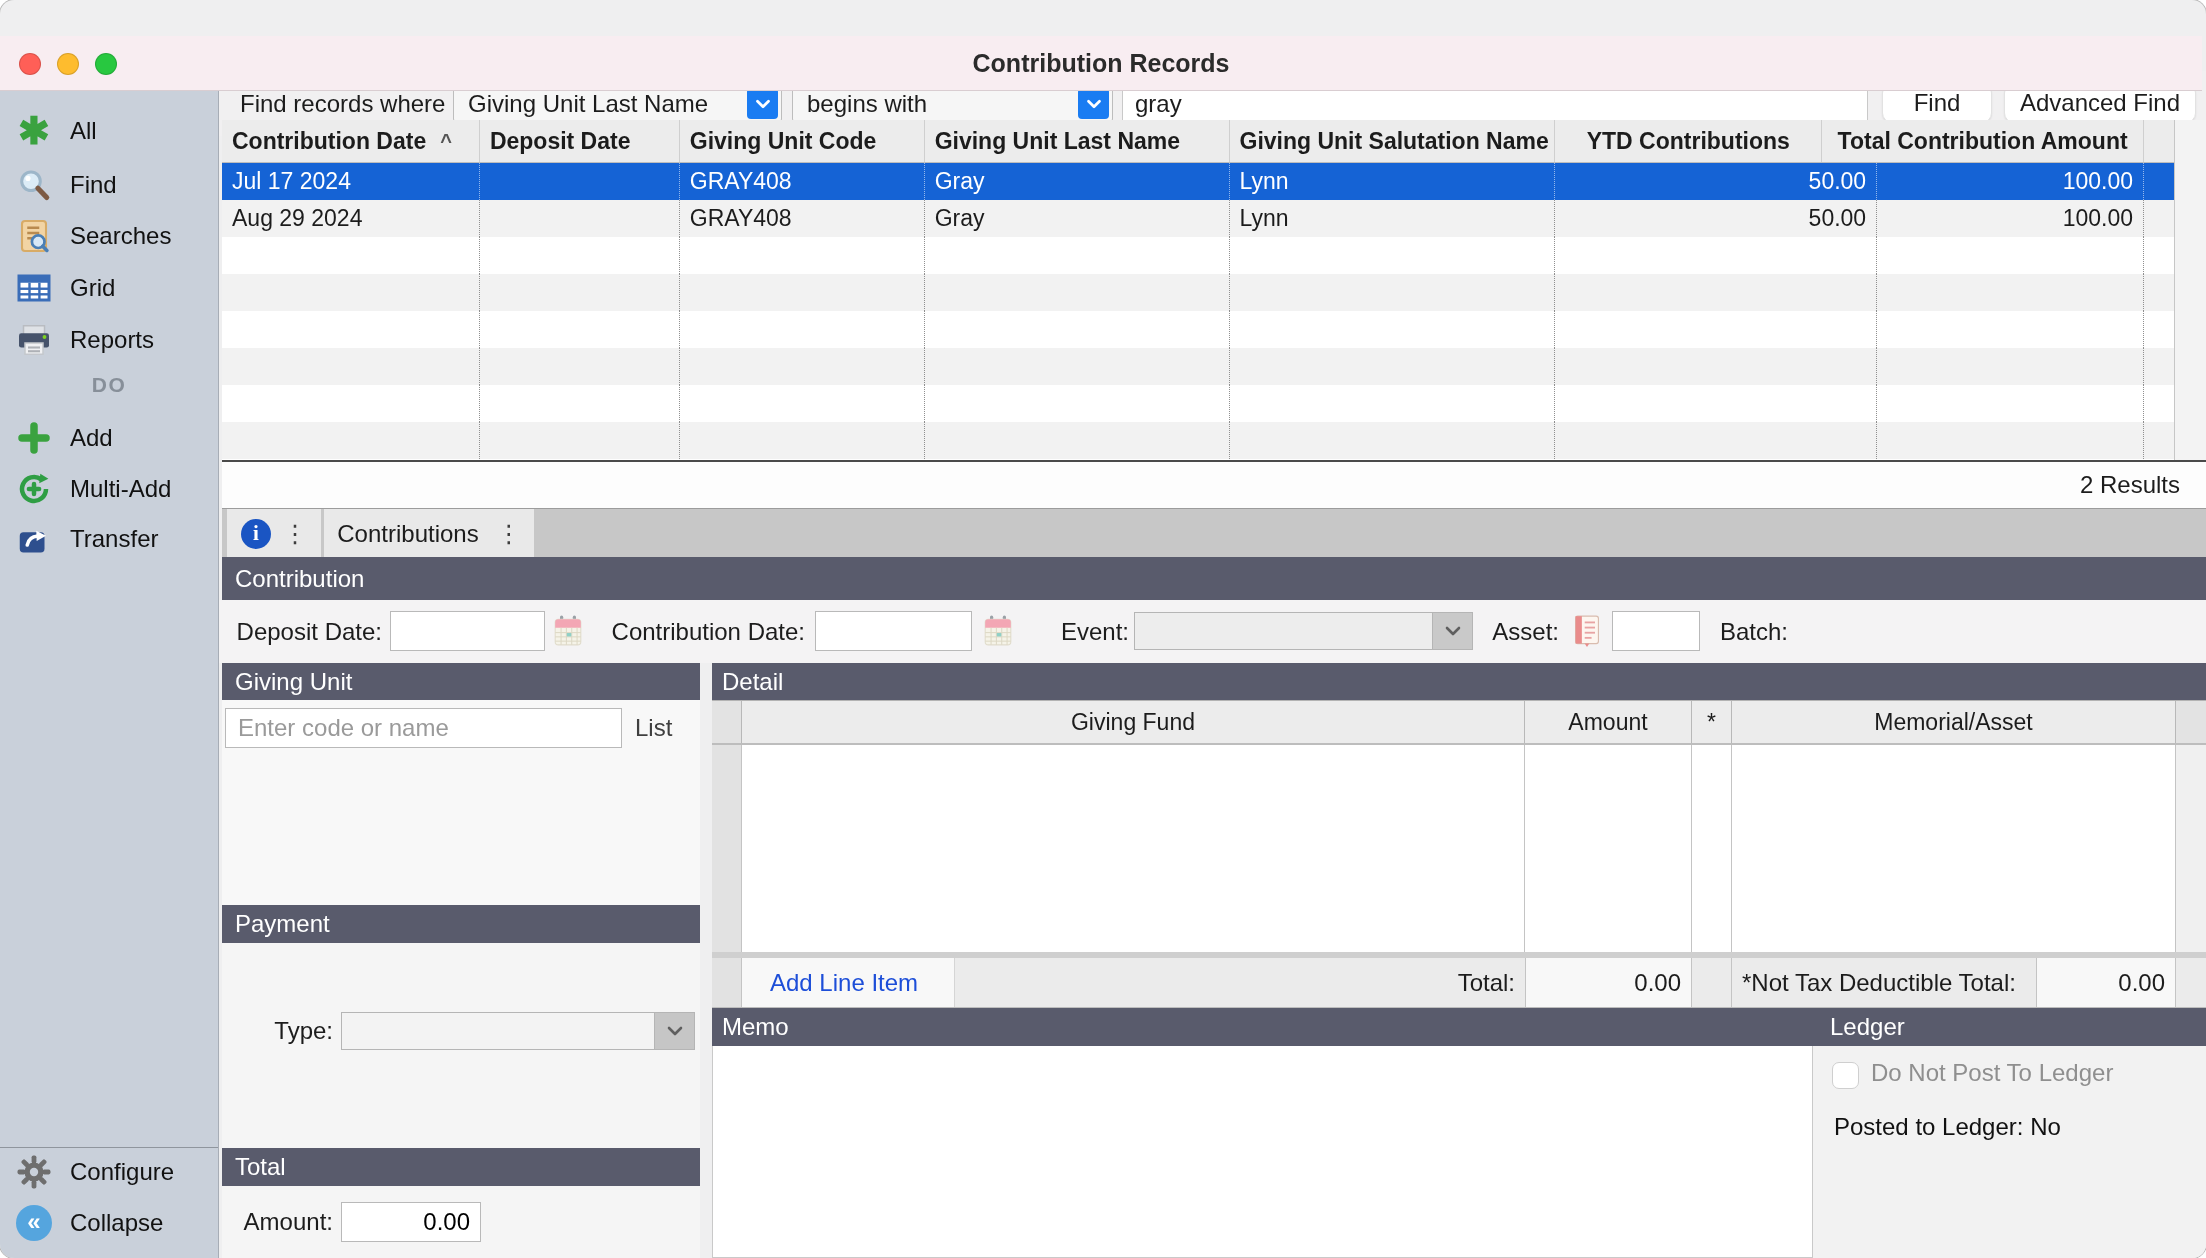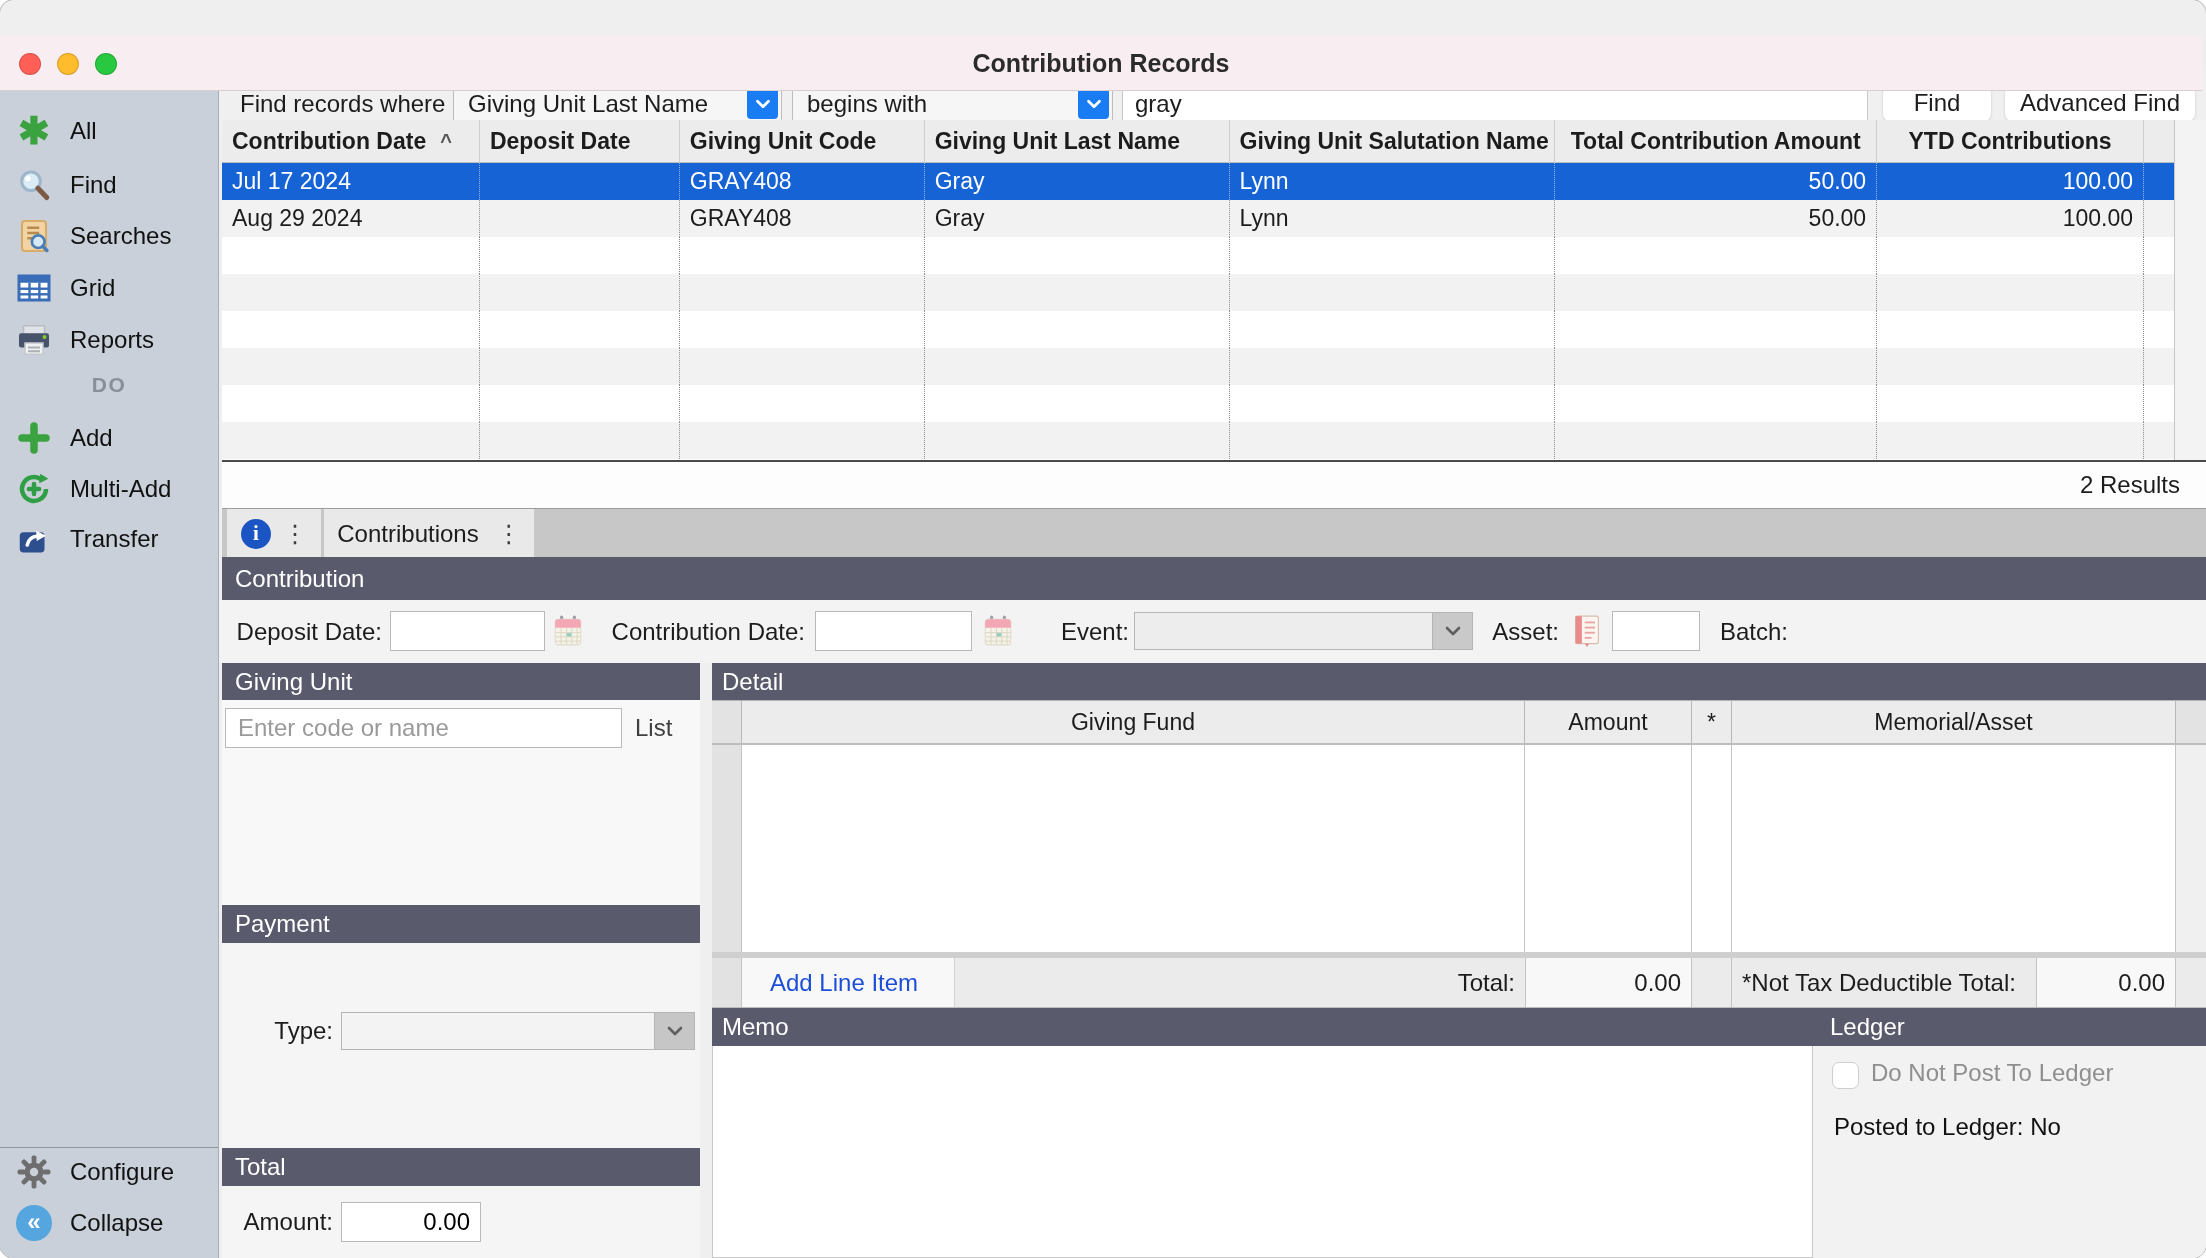--- a/index.html
+++ b/index.html
@@ -311,22 +311,22 @@
       <div class="tgrid">
         <div class="thead">
           <div class="th c1">
             <span>Contribution Date</span>
             <span class="sort-caret">^</span>
           </div>
           <div class="th c2">Deposit Date</div>
           <div class="th c3">Giving Unit Code</div>
           <div class="th c4">Giving Unit Last Name</div>
           <div class="th c5">Giving Unit Salutation Name</div>
+          <div class="th c7">YTD Contributions</div>
           <div class="th c6">Total Contribution Amount</div>
-          <div class="th c7">YTD Contributions</div>
           <div class="th c8"></div>
         </div>
         <div class="trow sel">
           <div class="td c1">Jul 17 2024</div>
           <div class="td c2"></div>
           <div class="td c3">GRAY408</div>
           <div class="td c4">Gray</div>
           <div class="td c5">Lynn</div>
           <div class="td c6">50.00</div>
           <div class="td c7">100.00</div>

